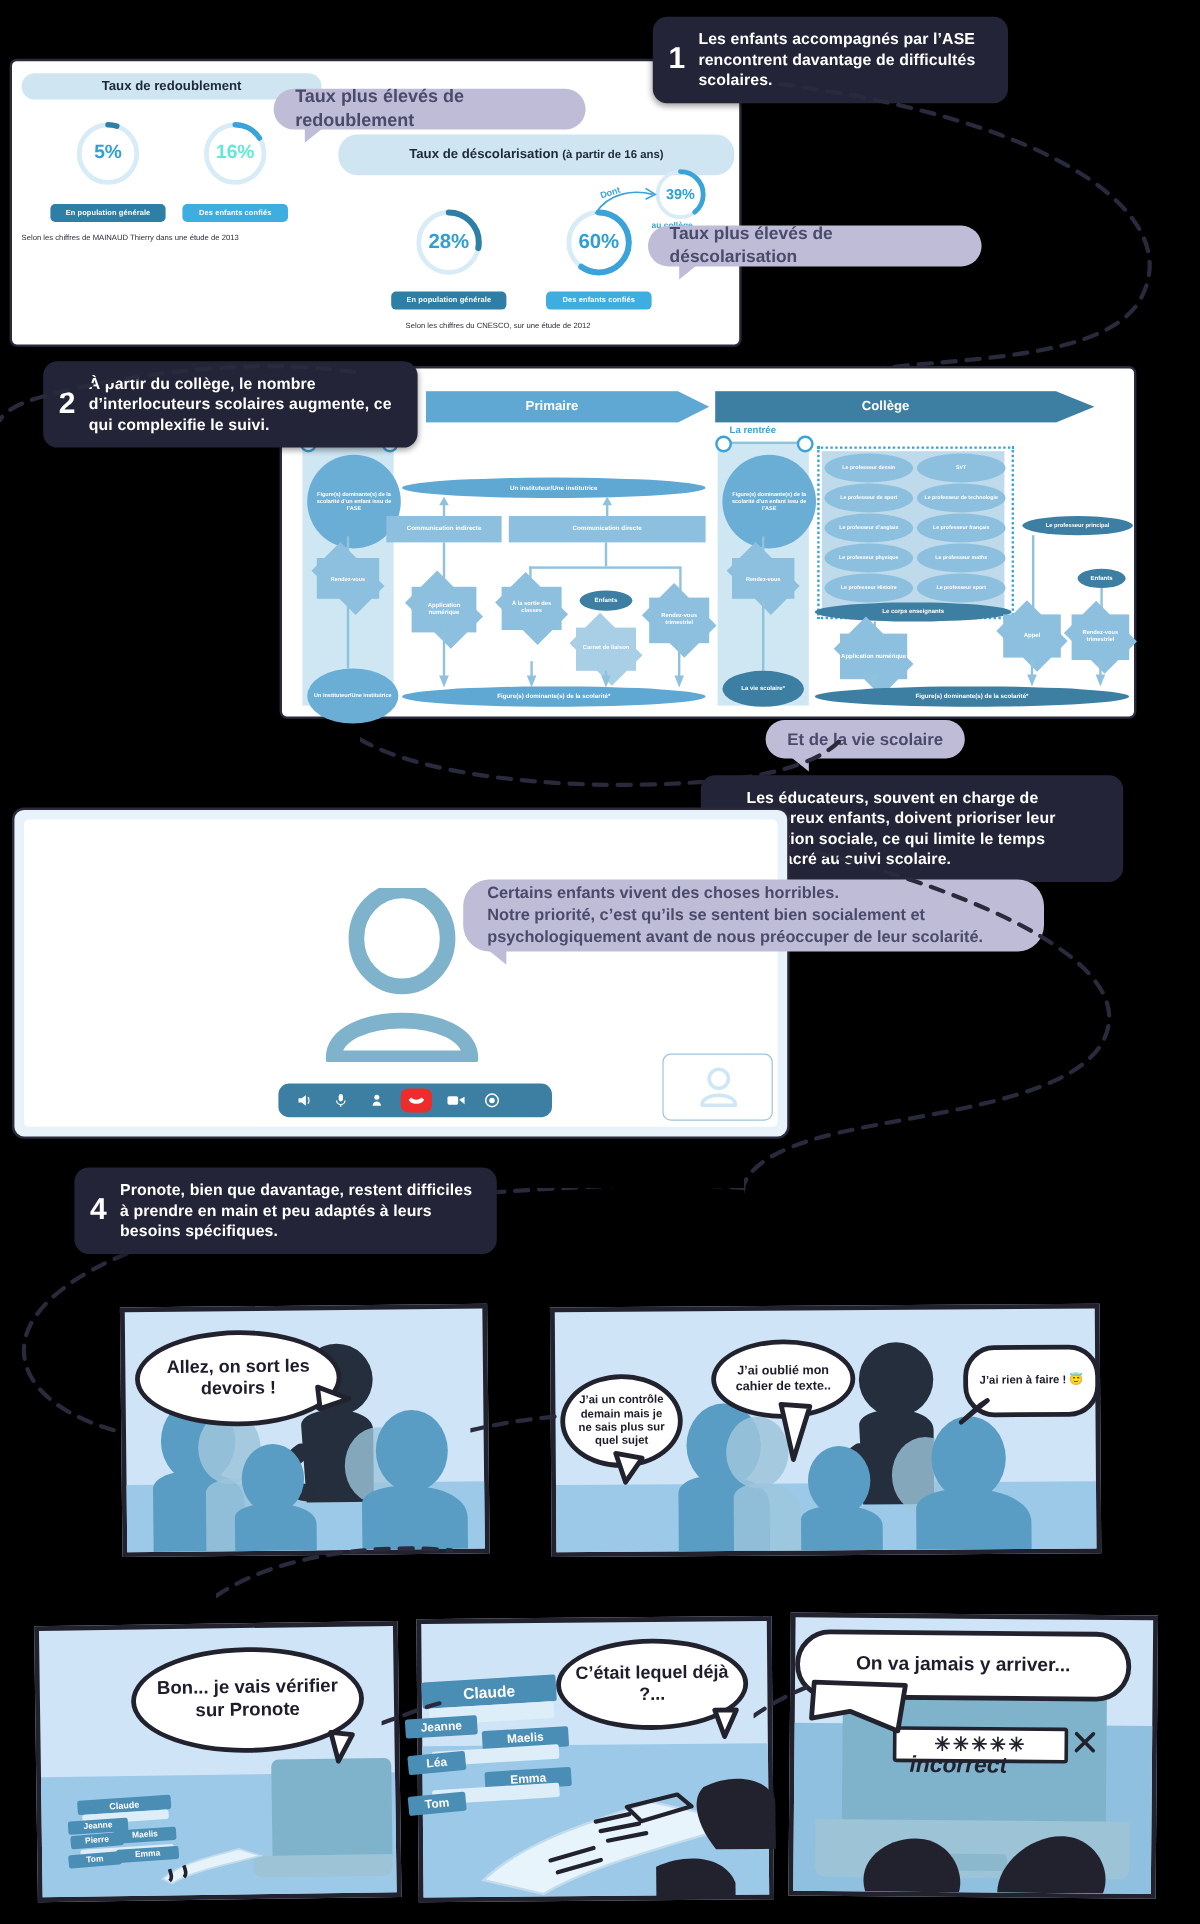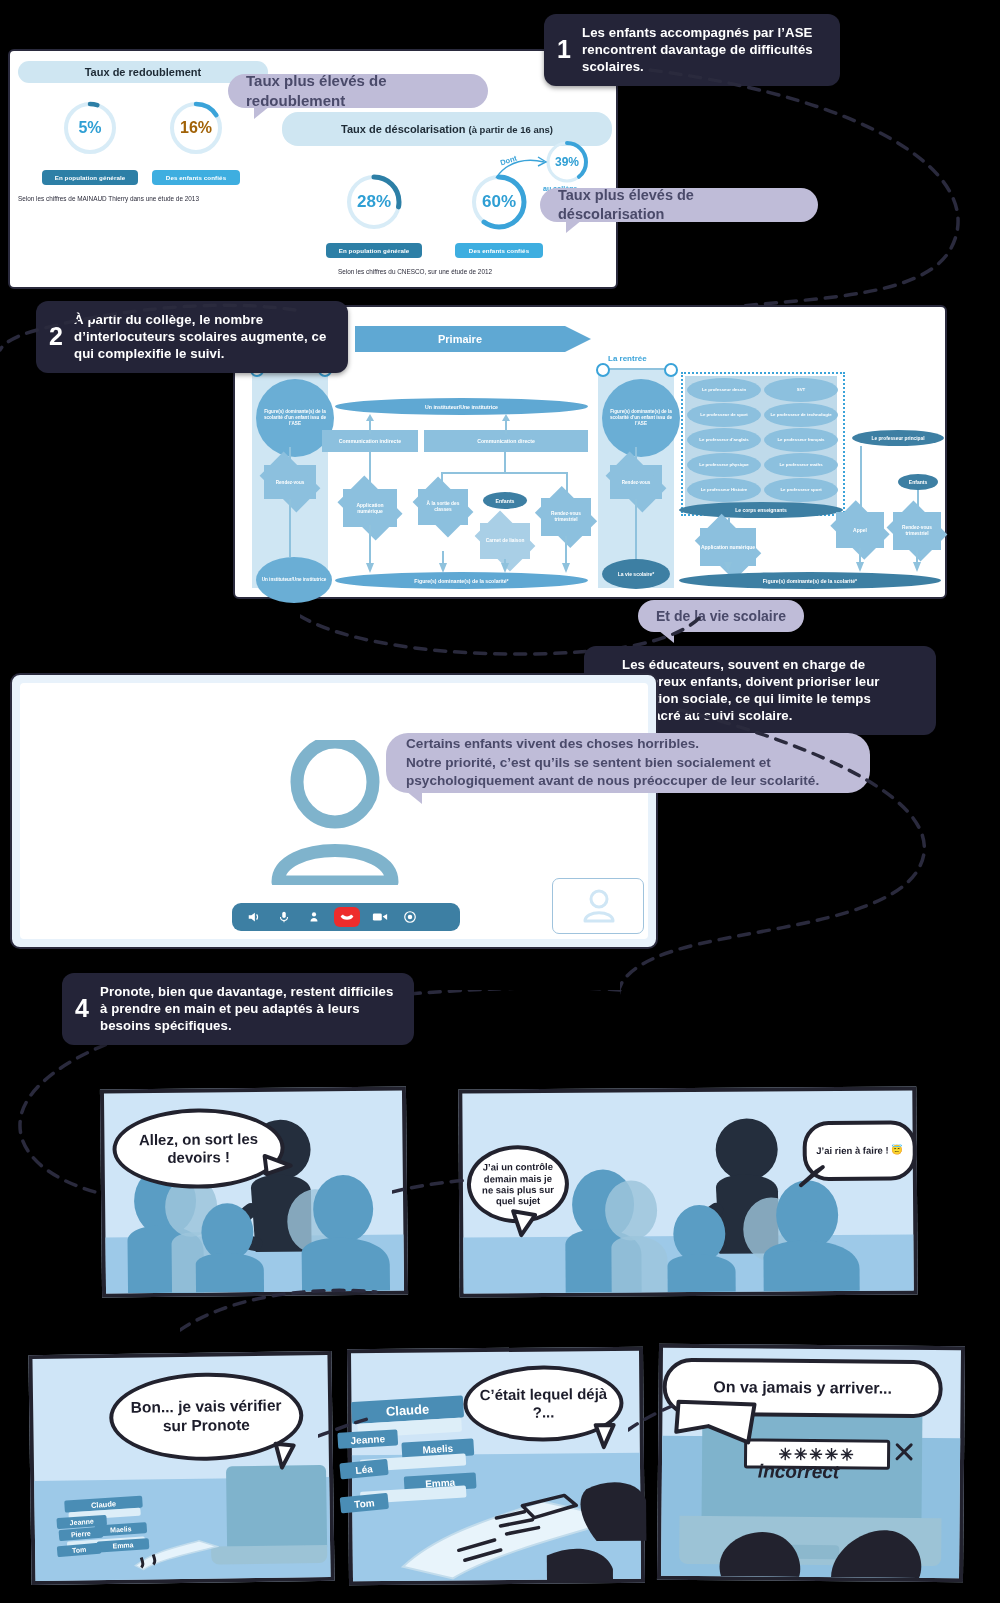--- a/index.html
+++ b/index.html
@@ -101,21 +101,21 @@
       <circle cx="28" cy="28" r="24" fill="none" stroke="#2d7fa6" stroke-width="4.5" stroke-dasharray="7.5 143" stroke-linecap="round" transform="rotate(-90 28 28)"></circle>
     </svg>
     <div class="abs" style="inset:0;display:flex;align-items:center;justify-content:center;font-size:16px;font-weight:800;color:#2f9fd4;">5%</div>
   </div>
 
   <div class="abs" style="left:168px;top:100px;width:56px;height:56px;">
     <svg width="56" height="56" viewBox="0 0 56 56">
       <circle cx="28" cy="28" r="24" fill="none" stroke="#d8ecf7" stroke-width="4"></circle>
       <circle cx="28" cy="28" r="24" fill="none" stroke="#3aa3d9" stroke-width="4.5" stroke-dasharray="24 127" stroke-linecap="round" transform="rotate(-90 28 28)"></circle>
     </svg>
-    <div class="abs" style="inset:0;display:flex;align-items:center;justify-content:center;font-size:16px;font-weight:800;color:#a16207;">16%</div>
+    <div class="abs" style="inset:0;display:flex;align-items:center;justify-content:center;font-size:16px;font-weight:800;color:#5eead4;">16%</div>
   </div>
 
   <div class="abs tag dark" style="left:42px;top:170px;width:96px;height:15px;">
     <span>En population générale</span>
   </div>
   <div class="abs tag light" style="left:152px;top:170px;width:88px;height:15px;">
     <span>Des enfants confiés</span>
   </div>
   <div class="abs src" style="left:18px;top:195px;width:300px;">Selon les chiffres de MAINAUD Thierry dans une étude de 2013</div>
 
@@ -179,20 +179,26 @@
     <path d="M30 10 C 260 40, 370 120, 330 190 C 295 250, 130 235, 75 255 C 30 272, 10 280, 0 284" stroke="#2a2a3d" stroke-width="3.5" fill="none" stroke-dasharray="11 9" stroke-linecap="round"></path>
   </svg>
 
   <div class="abs white-card" style="left:233px;top:305px;width:714px;height:294px;"></div>
 
   <div class="arrowbar" style="left:355px;top:326px;width:236px;">
     <div class="body" style="background:#5fa8d3;">
       <span>Primaire</span>
     </div>
     <div class="head" style="border-left:26px solid #5fa8d3;"></div>
+  </div>
+  <div class="arrowbar" style="left:596px;top:326px;width:316px;">
+    <div class="body" style="background:#3d7fa3;">
+      <span>Collège</span>
+    </div>
+    <div class="head" style="border-left:32px solid #3d7fa3;"></div>
   </div>
 
   <div class="col-bg" style="left:252px;top:370px;width:76px;height:218px;"></div>
   <div class="abs" style="left:262px;top:354px;font-size:8px;font-weight:700;color:#3aa3d9;">La rentrée</div>
   <div class="hline" style="left:255px;top:368px;width:70px;"></div>
   <div class="circ" style="left:250px;top:363px;width:10px;height:10px;"></div>
   <div class="circ" style="left:318px;top:363px;width:10px;height:10px;"></div>
 
   <div class="ell" style="left:256px;top:379px;width:68px;height:68px;background:#6aaed5;font-size:4.6px;line-height:1.25;padding:5px;">
     <span>Figure(s) dominante(s) de la scolarité d’un enfant issu de l’ASE</span>
@@ -480,20 +486,26 @@
       <ellipse cx="308" cy="138" rx="28" ry="32" fill="#9dc6dc" opacity=".8"></ellipse>
       <ellipse cx="344" cy="124" rx="31" ry="35" fill="#5a9dc4"></ellipse>
       <path d="M300 166 C300 142 396 142 396 178 L396 200 L300 200 Z" fill="#5a9dc4"></path>
     </svg>
     <div class="bub" style="left:4px;top:52px;width:94px;height:70px;font-size:9.5px;">
       <span class="t">J’ai un contrôle demain mais je ne sais plus sur quel sujet</span>
       <svg class="tail" style="left:40px;bottom:-18px;width:30px;height:26px;overflow:visible;">
         <path d="M2 0 L24 4 L10 24 Z" fill="#fff" stroke="#22222e" stroke-width="4" stroke-linejoin="round"></path>
       </svg>
     </div>
+    <div class="bub" style="left:130px;top:24px;width:112px;height:58px;font-size:10.5px;">
+      <span class="t">J’ai oublié mon cahier de texte..</span>
+      <svg class="tail" style="left:52px;bottom:-40px;width:36px;height:48px;overflow:visible;">
+        <path d="M2 0 L26 2 L12 46 Z" fill="#fff" stroke="#22222e" stroke-width="4" stroke-linejoin="round"></path>
+      </svg>
+    </div>
     <div class="bub rnd" style="left:340px;top:30px;width:106px;height:52px;font-size:9.5px;">
       <span class="t">J’ai rien à faire ! 😇</span>
       <svg class="tail" style="left:-6px;bottom:-12px;width:30px;height:22px;overflow:visible;">
         <path d="M22 0 L16 4 L0 18 Z" fill="#fff" stroke="#22222e" stroke-width="4" stroke-linejoin="round"></path>
       </svg>
     </div>
   </div>
 
   <div class="comic" style="left:30px;top:1353px;width:295px;height:222px;transform:rotate(-0.8deg);">
     <div class="floor" style="height:100px;"></div>

